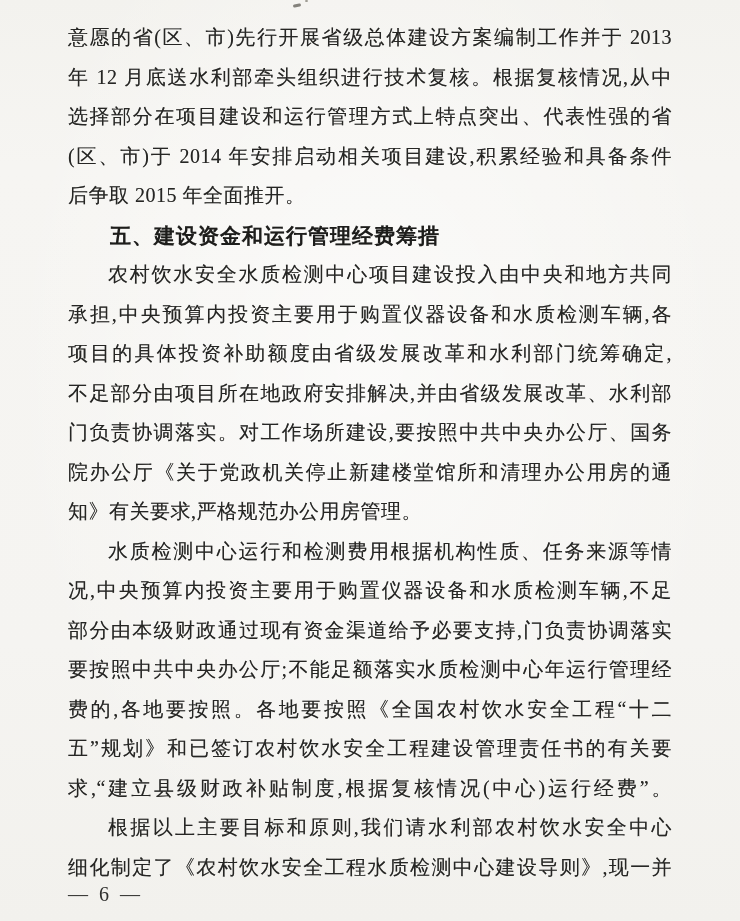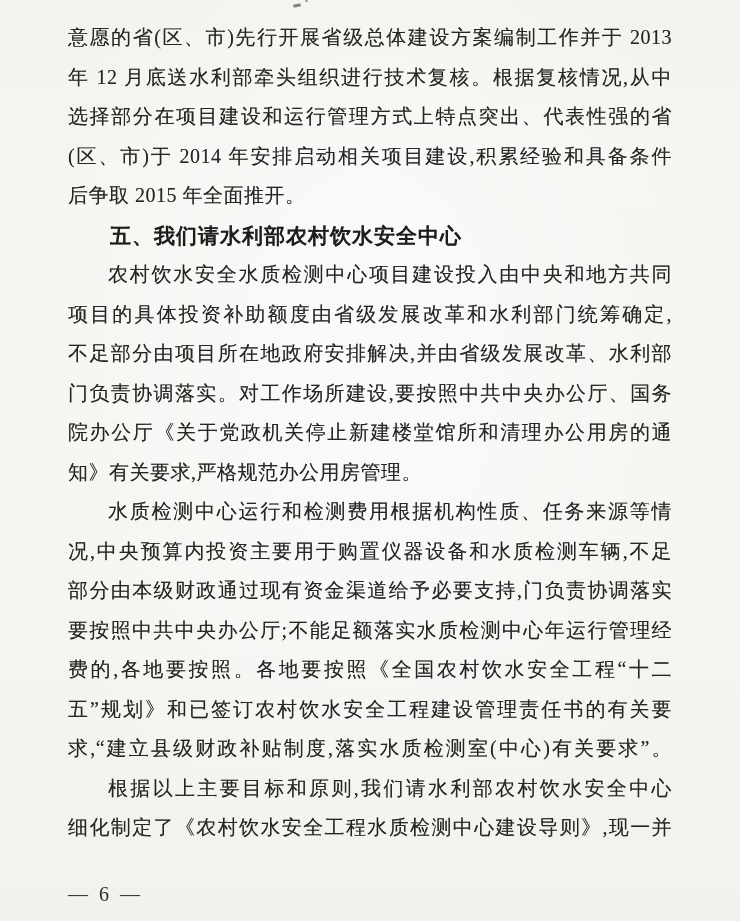--- a/index.html
+++ b/index.html
@@ -89,32 +89,33 @@
 <div class="page">
   <div class="scan-speck"></div>
   <div class="scan-speck-2"></div>
 
   <div class="text-block">
     <div class="line">意愿的省(区、市)先行开展省级总体建设方案编制工作并于 2013</div>
     <div class="line">年 12 月底送水利部牵头组织进行技术复核。根据复核情况,从中</div>
     <div class="line">选择部分在项目建设和运行管理方式上特点突出、代表性强的省</div>
     <div class="line">(区、市)于 2014 年安排启动相关项目建设,积累经验和具备条件</div>
     <div class="line no-justify">后争取 2015 年全面推开。</div>
-    <div class="line heading indent">五、我们请水利部农村饮水安全中心</div>
+    <div class="line heading indent">五、建设资金和运行管理经费筹措</div>
     <div class="line indent">农村饮水安全水质检测中心项目建设投入由中央和地方共同</div>
+    <div class="line">承担,中央预算内投资主要用于购置仪器设备和水质检测车辆,各</div>
     <div class="line">项目的具体投资补助额度由省级发展改革和水利部门统筹确定,</div>
     <div class="line">不足部分由项目所在地政府安排解决,并由省级发展改革、水利部</div>
     <div class="line">门负责协调落实。对工作场所建设,要按照中共中央办公厅、国务</div>
     <div class="line">院办公厅《关于党政机关停止新建楼堂馆所和清理办公用房的通</div>
     <div class="line no-justify">知》有关要求,严格规范办公用房管理。</div>
     <div class="line indent">水质检测中心运行和检测费用根据机构性质、任务来源等情</div>
     <div class="line">况,中央预算内投资主要用于购置仪器设备和水质检测车辆,不足</div>
     <div class="line">部分由本级财政通过现有资金渠道给予必要支持,门负责协调落实</div>
     <div class="line">要按照中共中央办公厅;不能足额落实水质检测中心年运行管理经</div>
     <div class="line">费的,各地要按照。各地要按照《全国农村饮水安全工程“十二</div>
     <div class="line">五”规划》和已签订农村饮水安全工程建设管理责任书的有关要</div>
-    <div class="line">求,“建立县级财政补贴制度,落实水质检测室(中心)有关要求”。</div>
+    <div class="line">求,“建立县级财政补贴制度,根据复核情况(中心)运行经费”。</div>
     <div class="line indent">根据以上主要目标和原则,我们请水利部农村饮水安全中心</div>
     <div class="line">细化制定了《农村饮水安全工程水质检测中心建设导则》,现一并</div>
   </div>
 
   <div class="page-number">— 6 —</div>
 </div>
 
 </body></html>

